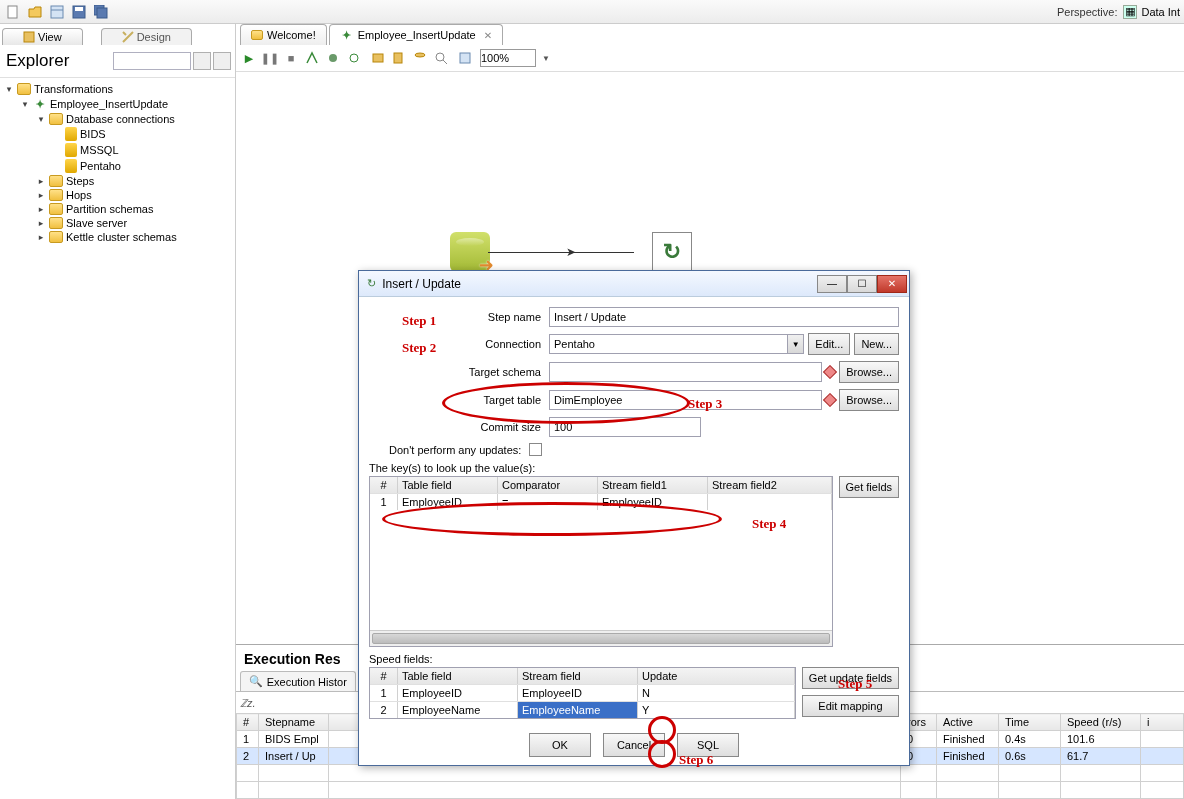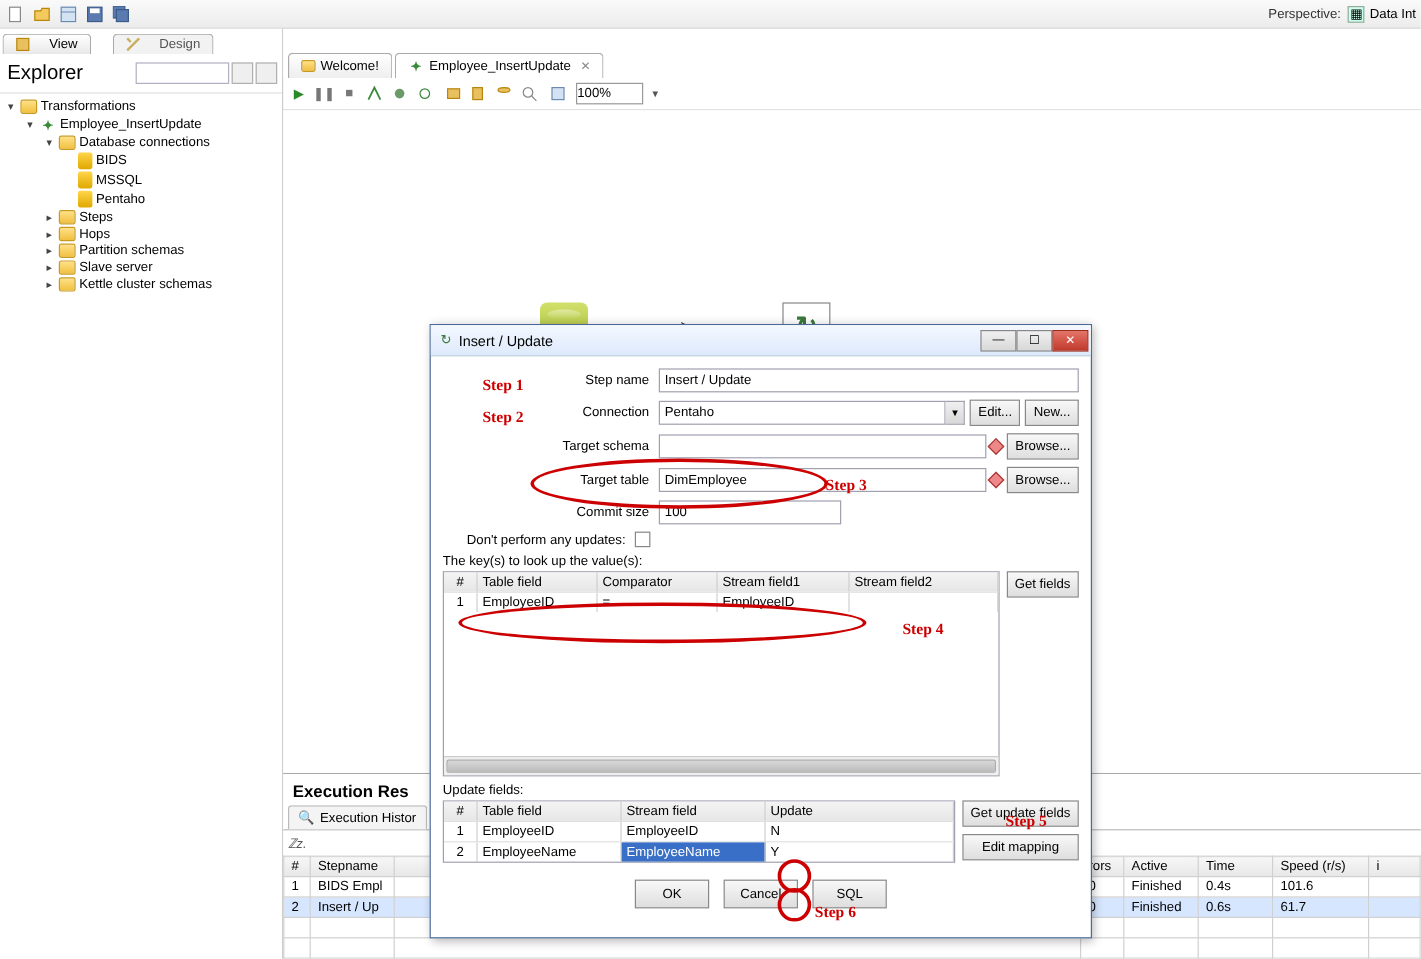--- a/index.html
+++ b/index.html
@@ -12,40 +12,40 @@
 .icon-btn { width: 18px; height: 18px; display: inline-flex; align-items: center; justify-content: center; cursor: pointer; }
 .icon-btn svg { width: 14px; height: 14px; }
 
 .perspective-label { font-size: 11px; color: #333; }
 .mini-icon { width:14px; height:14px; display:inline-flex; align-items:center; justify-content:center; border:1px solid #9a9; background:#cfe; margin-left:2px; }
 
 
 .main { display: flex; height: 775px; }
 .left-pane { width: 236px; border-right: 1px solid #ccc; background: #fff; display:flex; flex-direction:column; }
 .left-tabs { display:flex; align-items:center; padding:4px 2px; gap:2px; background:#fff; }
-.tab { display:flex; align-items:center; gap:16px; padding:2px 10px; border:1px solid #aaa; border-bottom:none; background: linear-gradient(#fff,#e8e8e8); border-radius:4px 4px 0 0; cursor:pointer; }
+.tab { display:flex; align-items:center; gap:3px; padding:2px 20px; border:1px solid #aaa; border-bottom:none; background: linear-gradient(#fff,#e8e8e8); border-radius:4px 4px 0 0; cursor:pointer; }
 .tab.inactive { background:#f2f2f2; color:#555;margin-left:16px; }
 .tab-icon { width:12px; height:12px; }
 
 .explorer-hdr { display:flex; align-items:center; justify-content:space-between; padding:2px 4px 6px 6px; border-bottom:1px solid #e0e0e0; }
 .explorer-hdr .title { font-size:17px; }
 .search-box { width:78px; height:18px; background:#fff; border:1px solid #b0b0c0; }
 .hdr-btn { width:18px; height:18px; border:1px solid #b0b0b0; background:#efefef; margin-left:2px; }
 
 .tree { padding:4px 0 0 4px; }
 .tree-item { display:flex; align-items:center; gap:3px; padding:1px 0; white-space:nowrap; cursor:pointer; }
 .tree-item .caret { width:10px; text-align:center; color:#444; font-size:9px; }
 .tree-children { margin-left:16px; }
 .folder-icon { width:14px; height:12px; display:inline-block; background:linear-gradient(#ffe188,#f0c040); border:1px solid #c89a20; border-radius:2px; flex-shrink:0; }
 .db-icon { width:12px; height:14px; display:inline-block; background:linear-gradient(#ffd54a,#e0a800); border-radius:2px; flex-shrink:0; }
 .trans-icon { width:14px; height:14px; display:inline-flex; align-items:center; justify-content:center; color:#3a8a3a; font-weight:bold; flex-shrink:0; }
 
 
 .right-pane { flex:1; display:flex; flex-direction:column; position:relative; }
-.editor-tabs { display:flex; padding:20px 4px 0 4px; gap:2px; background:#fff; }
+.editor-tabs { display:flex; padding:0 4px 0 4px; gap:2px; background:#fff; }
 .editor-tab { display:flex; align-items:center; gap:4px; padding:3px 10px; border:1px solid #aaa; border-bottom:none; border-radius:4px 4px 0 0; background:linear-gradient(#fff,#eee); cursor:pointer; }
 .editor-tab .close-x { color:#888; font-size:10px; margin-left:4px; }
 .editor-tab.active { background:#fff; }
 
 .editor-toolbar { display:flex; align-items:center; gap:6px; padding:4px; border-bottom:1px solid #ddd; flex-wrap:wrap; }
 .etb-group { display:flex; gap:3px; align-items:center; }
 .play { color:#2a8a2a; }
 .pause { color:#777; }
 .stop { color:#777; }
 .zoom-sel { width:56px; height:18px; border:1px solid #999; font-size:11px; background:#fff; }
@@ -94,21 +94,21 @@
 .section-label { font-size:11px; margin:6px 0 2px; }
 .grid { border:1px solid #a0a0b0; background:#fff; }
 .grid-head { display:flex; background:linear-gradient(#f4f4f4,#e6e6e6); }
 .grid-head .gc, .grid-row .gc { border-right:1px solid #d0d0d0; padding:2px 4px; font-size:11px; overflow:hidden; white-space:nowrap; }
 .grid-row { display:flex; border-top:1px solid #e0e0e0; }
 .grid-row.sel .gc.sel { background:#3a6fc7; color:#fff; }
 .gc-hat { width:28px; text-align:center; }
 .scroll-strip { height:16px; background:#efefef; border-top:1px solid #ccc; position:relative; }
 .scroll-thumb { position:absolute; left:2px; right:2px; top:2px; bottom:2px; background:linear-gradient(#d8d8d8,#bcbcbc); border:1px solid #aaa; border-radius:2px; }
 
-.dlg-footer { display:flex; justify-content:center; gap:12px; padding:8px 0 24px;align-items:flex-end; }
+.dlg-footer { display:flex; justify-content:center; gap:12px; padding:8px 0 8px;align-items:flex-end; }
 .dlg-btn { min-width:62px; height:24px; border:1px solid #888; background:linear-gradient(#f8f8f8,#dedede); cursor:pointer; font-size:11px; }
 
 
 .anno { position:absolute; color:#c00; font-weight:bold; font-size:13px; font-family:"Times New Roman",serif; pointer-events:none; z-index:50; }
 .ellipse { position:absolute; border:3px solid #c00; border-radius:50%; pointer-events:none; z-index:49; }
 .circle { position:absolute; border:3px solid #c00; border-radius:50%; pointer-events:none; z-index:49; }
 </style>
 </head>
 <body>
 
@@ -453,21 +453,21 @@
           <div class="gc" style="flex:1"></div>
         </div>
         <div style="height:120px"></div>
         <div class="scroll-strip">
             <div class="scroll-thumb"></div>
           </div>
       </div>
       <div><button class="small-btn" style="margin:0">Get fields</button></div>
     </div>
 
-    <div class="section-label">Update fields:</div>
+    <div class="section-label">Speed fields:</div>
     <div style="display:flex;gap:6px">
       <div class="grid" style="flex:1">
         <div class="grid-head">
           <div class="gc gc-hat">#</div>
           <div class="gc" style="width:120px">Table field</div>
           <div class="gc" style="width:120px">Stream field</div>
           <div class="gc" style="flex:1">Update</div>
         </div>
         <div class="grid-row">
           <div class="gc gc-hat">1</div>

